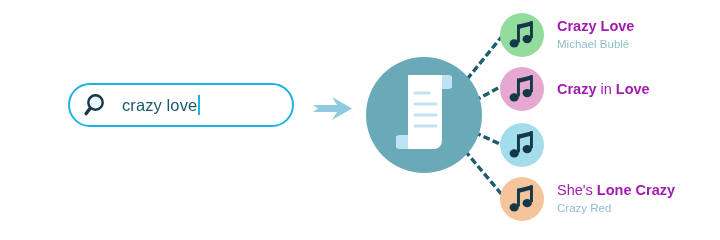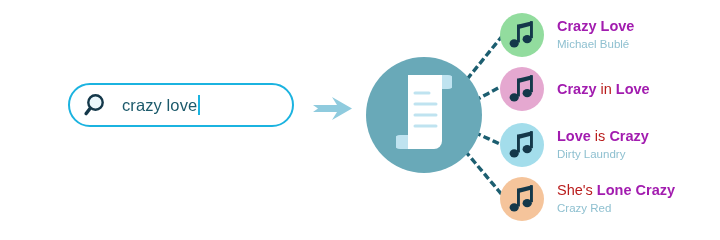--- a/index.html
+++ b/index.html
@@ -116,21 +116,21 @@
     line-height: 17px;
     white-space: pre;
     color: #134a5c;
   }
   .result-title .kw {
     font-weight: bold;
     color: #a21caf;
   }
   .result-title .plain {
     font-weight: normal;
-    color: #b91c1c;
+    color: #a21caf;
   }
   .result-artist {
     font-size: 11.5px;
     line-height: 15px;
     color: #8FC0D0;
     margin-top: 2px;
     white-space: pre;
   }
 </style>
 </head>
@@ -216,24 +216,20 @@
       <div class="result-row" style="top: 123px;">
         <div class="result-avatar" style="background: rgb(163, 221, 235);">
           <svg class="note-glyph" viewBox="0 0 44 44" xmlns="http://www.w3.org/2000/svg">
             <path d="M18.5 11.5 L32 8.2 L32 12.6 L18.5 15.9 Z" fill="#14384A"></path>
             <rect x="17" y="11.5" width="2.9" height="18" fill="#14384A"></rect>
             <rect x="30" y="8.2" width="2.9" height="17" fill="#14384A"></rect>
             <ellipse cx="14.2" cy="30.4" rx="4.6" ry="4.1" fill="#14384A"></ellipse>
             <ellipse cx="27.2" cy="26.2" rx="4.6" ry="4.1" fill="#14384A"></ellipse>
           </svg>
         </div>
-        <div class="result-text">
-          <div class="result-title"><span class="kw">Love</span><span class="plain"> is </span><span class="kw">Crazy</span></div>
-          <div class="result-artist">Dirty Laundry</div>
-        </div>
       </div>
       <div class="result-row" style="top: 177px;">
         <div class="result-avatar" style="background: rgb(245, 196, 155);">
           <svg class="note-glyph" viewBox="0 0 44 44" xmlns="http://www.w3.org/2000/svg">
             <path d="M18.5 11.5 L32 8.2 L32 12.6 L18.5 15.9 Z" fill="#14384A"></path>
             <rect x="17" y="11.5" width="2.9" height="18" fill="#14384A"></rect>
             <rect x="30" y="8.2" width="2.9" height="17" fill="#14384A"></rect>
             <ellipse cx="14.2" cy="30.4" rx="4.6" ry="4.1" fill="#14384A"></ellipse>
             <ellipse cx="27.2" cy="26.2" rx="4.6" ry="4.1" fill="#14384A"></ellipse>
           </svg>

